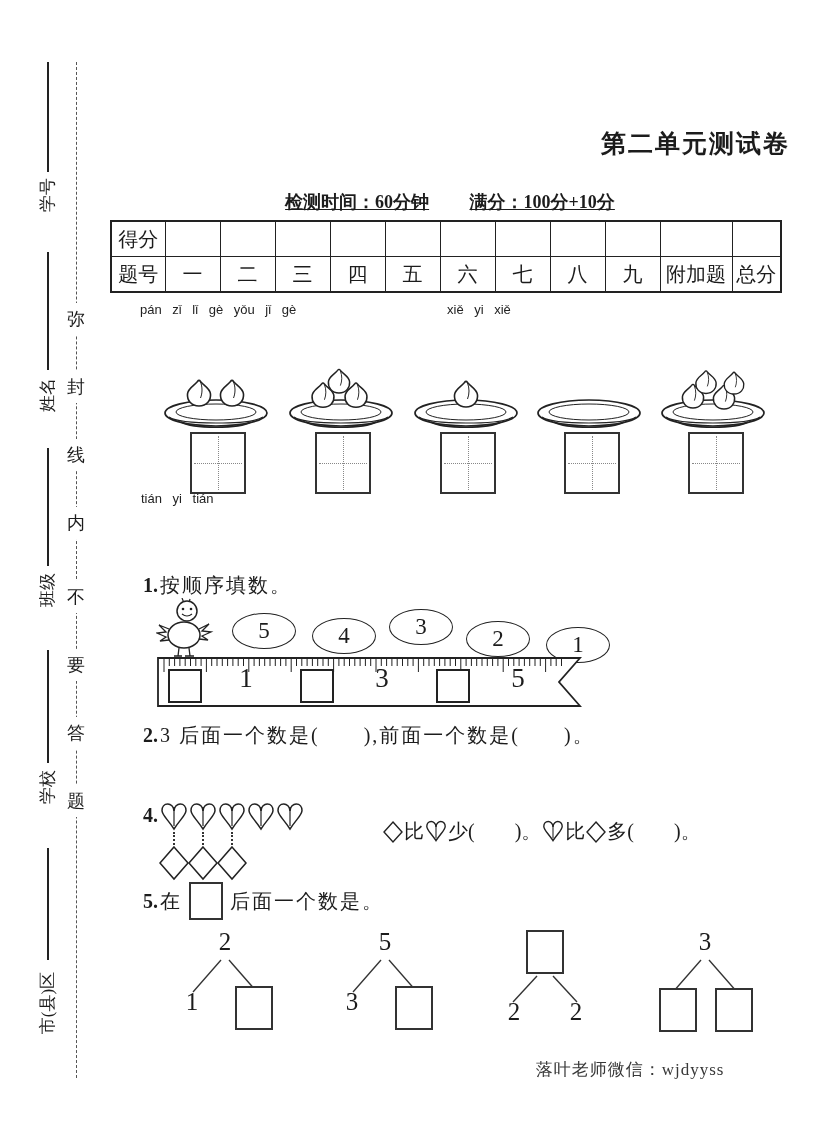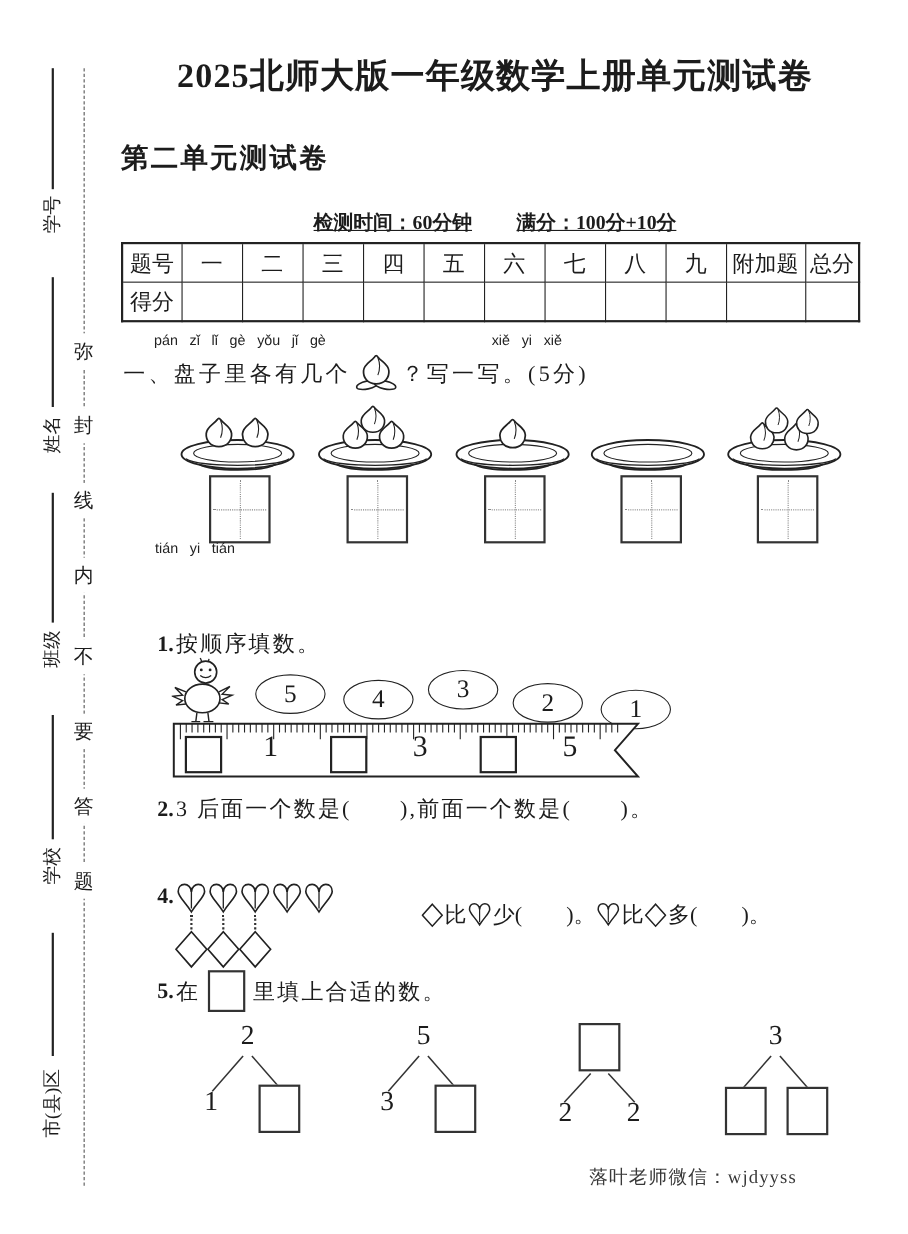--- a/index.html
+++ b/index.html
@@ -10,21 +10,21 @@
   
   .mline{position:absolute;left:47px;width:0;border-left:2px solid #222;}
   .mlabel{position:absolute;left:48px;width:80px;margin-left:-40px;height:20px;line-height:20px;
           text-align:center;font-size:17px;transform:rotate(-90deg);transform-origin:center;white-space:nowrap;}
   .sealline{position:absolute;left:76px;width:0;border-left:1.5px dashed #555;}
   .sealchar{position:absolute;left:66px;width:20px;text-align:center;font-size:18px;background:#fff;padding:4px 0;}
 
   
   .title{position:absolute;left:110px;top:48px;width:680px;text-align:center;
          font-size:31px;font-weight:bold;letter-spacing:1px;}
-  .subtitle{position:absolute;left:110px;top:127px;width:680px;text-align:left;
+  .subtitle{position:absolute;left:110px;top:127px;width:680px;text-align:right;
          font-size:25px;font-weight:bold;letter-spacing:2px;}
   .examinfo{position:absolute;left:110px;top:190px;width:680px;text-align:center;
          font-size:18px;font-weight:bold;}
   .examinfo span{margin:0 18px;text-decoration:underline;}
 
   
   table.score{position:absolute;left:110px;top:220px;border-collapse:collapse;table-layout:fixed;border:2.5px solid #222;}
   table.score td{border:1.6px solid #222;height:34px;text-align:center;font-size:20px;padding:0;}
 
   .pinyin{position:absolute;font-family:"Liberation Sans",sans-serif;font-size:13px;color:#222;word-spacing:7px;white-space:nowrap;}
@@ -90,21 +90,20 @@
   <div class="sealline" style="top:62px;height:1016px"></div>
   <span class="sealchar" style="top:303px">弥</span>
   <span class="sealchar" style="top:371px">封</span>
   <span class="sealchar" style="top:439px">线</span>
   <span class="sealchar" style="top:507px">内</span>
   <span class="sealchar" style="top:581px">不</span>
   <span class="sealchar" style="top:649px">要</span>
   <span class="sealchar" style="top:717px">答</span>
   <span class="sealchar" style="top:785px">题</span>
 
-  <div class="title">2025北师大版一年级数学上册单元测试卷</div>
   <div class="subtitle">第二单元测试卷</div>
   <div class="examinfo">
     <span>检测时间：60分钟</span>
     <span>满分：100分+10分</span>
   </div>
 
   <table class="score">
     <colgroup>
       <col style="width:54px">
         <col style="width:55px">
@@ -114,66 +113,52 @@
         <col style="width:55px">
         <col style="width:55px">
         <col style="width:55px">
       <col style="width:55px">
         <col style="width:55px">
         <col style="width:72px">
         <col style="width:49px">
     </colgroup>
     <tbody>
         <tr>
+      <td>得分</td>
+      <td></td>
+      <td></td>
+      <td></td>
+      <td></td>
+      <td></td>
+      <td></td>
+      <td></td>
+      <td></td>
+      <td></td>
+      <td></td>
+      <td></td>
+    </tr>
+    <tr>
       <td>题号</td>
       <td>一</td>
       <td>二</td>
       <td>三</td>
       <td>四</td>
       <td>五</td>
       <td>六</td>
       <td>七</td>
       <td>八</td>
       <td>九</td>
       <td>附加题</td>
       <td>总分</td>
     </tr>
-    <tr>
-      <td>得分</td>
-      <td></td>
-      <td></td>
-      <td></td>
-      <td></td>
-      <td></td>
-      <td></td>
-      <td></td>
-      <td></td>
-      <td></td>
-      <td></td>
-      <td></td>
-    </tr>
   </tbody>
     </table>
 
   <div class="pinyin" style="left:140px;top:302px">pán zǐ lǐ gè yǒu jǐ gè</div>
   <div class="pinyin" style="left:447px;top:302px">xiě yi xiě</div>
-  <div class="qline" style="left:112px;top:322px">
-    <span>一、盘子里各有几个</span>
-    <svg width="38" height="34" viewBox="0 0 38 34" style="margin:0 4px;">
-      <g fill="#fff" stroke="#222" stroke-width="1.4">
-        <ellipse cx="11" cy="28" rx="10" ry="3.6" transform="rotate(-12 11 28)"></ellipse>
-        <ellipse cx="27" cy="28" rx="10" ry="3.6" transform="rotate(12 27 28)"></ellipse>
-      </g>
-      <g transform="translate(19 14)">
-        <path d="M0 13 C-8 13 -12 7 -11.5 1 C-11 -5 -5 -7 -1.5 -11.5 C-0.5 -13 0.5 -13 1.5 -11.5 C5 -7 11 -5 11.5 1 C12 7 8 13 0 13 Z" fill="#fff" stroke="#222" stroke-width="1.6"></path>
-        <path d="M1.5 -11 C3.5 -6 3.5 0 1.5 5" fill="none" stroke="#222" stroke-width="1"></path>
-      </g>
-    </svg>
-    <span>？写一写。(5分)</span>
-  </div>
 
   <div class="plate" style="left:161px"><svg width="110" height="64" viewBox="0 0 110 64">
    <ellipse cx="55" cy="45" rx="51" ry="13" fill="#fff" stroke="#222" stroke-width="1.7"></ellipse>
    <ellipse cx="55" cy="44" rx="40" ry="8" fill="none" stroke="#222" stroke-width="1"></ellipse>
    <g transform="translate(38 25) scale(1)">
  <path d="M0 13 C-8 13 -12 7 -11.5 1 C-11 -5 -5 -7 -1.5 -11.5 C-0.5 -13 0.5 -13 1.5 -11.5 C5 -7 11 -5 11.5 1 C12 7 8 13 0 13 Z" fill="#fff" stroke="#222" stroke-width="1.6"></path>
  <path d="M1.5 -11 C3.5 -6 3.5 0 1.5 5" fill="none" stroke="#222" stroke-width="1"></path>
         </g>
         <g transform="translate(71 25) scale(1)">
  <path d="M0 13 C-8 13 -12 7 -11.5 1 C-11 -5 -5 -7 -1.5 -11.5 C-0.5 -13 0.5 -13 1.5 -11.5 C5 -7 11 -5 11.5 1 C12 7 8 13 0 13 Z" fill="#fff" stroke="#222" stroke-width="1.6"></path>
@@ -417,21 +402,21 @@
     <svg width="20" height="24" viewBox="0 0 20 24">
         <polygon points="10,2 19,12 10,22 1,12" fill="#fff" stroke="#222" stroke-width="1.4"></polygon>
       </svg>
     <span>多(　　)。</span>
   </div>
 
   <div class="sub" style="top:882px;display:flex;align-items:center">
     <b>5.</b>
       <span>在</span>
       <span class="inlinebox"></span>
-      <span>里填上合适的数。</span>
+      <span>后面一个数是。</span>
   </div>
 
   <div class="bond" style="left:177px">
     <svg class="bl" width="96" height="102">
         <line x1="44" y1="30" x2="16" y2="62"></line>
         <line x1="52" y1="30" x2="80" y2="62"></line>
       </svg>
     <span class="bnum btop">2</span>
     <span class="bnum bleft">1</span>
     <span class="bbox" style="left:58px;top:56px"></span>

